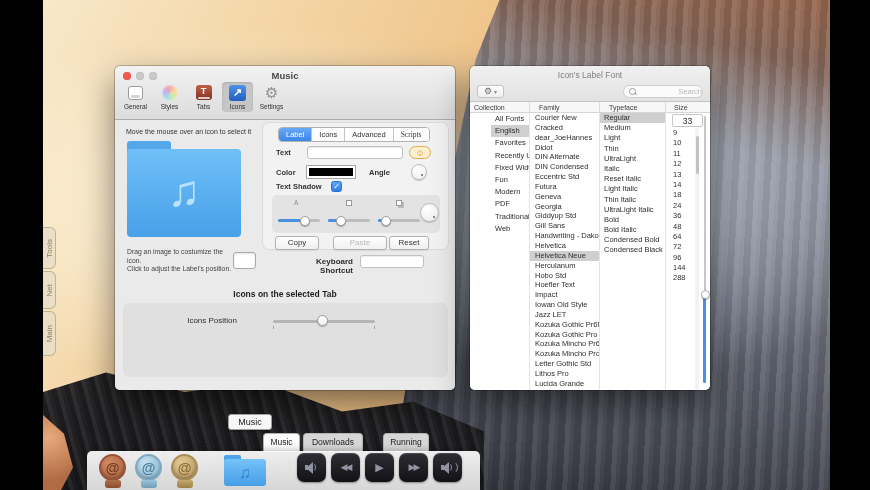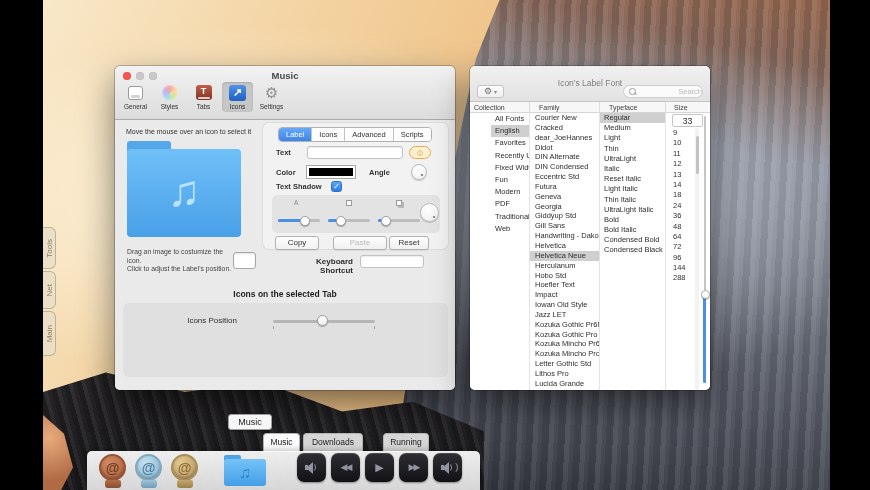--- a/index.html
+++ b/index.html
@@ -64,21 +64,21 @@
   .bigfolder .fbody{position:absolute;left:0;top:8px;right:0;bottom:0;border-radius:4px;
     background:linear-gradient(180deg,#70c0f8,#48a0e8);display:flex;align-items:center;justify-content:center;}
   .bigfolder .fnote{font-size:44px;color:#b9e2fc;margin-top:-4px;}
 
   .draghint{position:absolute;left:12px;top:127px;width:106px;font-size:6.8px;line-height:8.5px;color:#444;}
   .imgwell{position:absolute;left:118px;top:131px;width:23px;height:17px;background:#fff;border:1px solid #a8a8a8;border-radius:3px;box-shadow:inset 0 1px 2px rgba(0,0,0,.12);}
 
   .rpanel{position:absolute;left:148px;top:2px;width:185px;height:126px;background:#f2f2f2;border-radius:6px;box-shadow:0 0 0 1px rgba(0,0,0,.06);}
   .segmented{position:absolute;left:15px;top:4px;height:15px;display:flex;border:1px solid #b2b2b2;border-radius:4px;overflow:hidden;background:#fff;}
   .seg{padding:0 7px;font-size:7.5px;line-height:13px;color:#333;border-right:1px solid #c4c4c4;background:#fdfdfd;}
-  .seg:last-child{border-right:none;}
+  .seg:last-child{border-right:none;font-family:Liberation Serif, serif;}
   .seg.selected{background:linear-gradient(180deg,#68a9f6,#3c85e9);color:#fff;}
 
   .flabel{position:absolute;font-size:7.5px;color:#333;font-weight:bold;}
   .tfield{position:absolute;background:#fff;border:1px solid #c1c1c1;border-radius:3px;box-shadow:inset 0 1px 1px rgba(0,0,0,.08);}
   .smiley{position:absolute;left:146px;top:23px;width:22px;height:13px;border-radius:7px;background:#fdf0d0;border:1px solid #e2ab52;
     text-align:center;line-height:12px;font-size:9px;color:#e8922a;}
   .swatch{position:absolute;left:44px;top:43px;width:48px;height:12px;background:#000;border:2px solid #fff;box-shadow:0 0 0 1px #a5a5a5;}
   .dial{position:absolute;border-radius:50%;background:radial-gradient(circle at 40% 30%,#ffffff,#ececec);border:1px solid #bdbdbd;box-shadow:0 1px 1px rgba(0,0,0,.2);}
   .dial::after{content:"";position:absolute;width:2.5px;height:2.5px;border-radius:50%;background:#6a6a6a;right:3px;bottom:3px;}
   .dial.small{left:148px;top:41px;width:16px;height:16px;}
@@ -108,21 +108,21 @@
   .hsl{position:absolute;left:150px;top:0;width:102px;height:12px;}
   .hsl .track{position:absolute;left:0;right:0;top:5px;height:2.5px;border-radius:2px;background:#b5b5b5;}
   .hsl .track::before,.hsl .track::after{content:"";position:absolute;top:6px;width:1px;height:3px;background:#a2a2a2;}
   .hsl .track::before{left:0;} .hsl .track::after{right:0;}
   .hsl .thumb{position:absolute;top:0px;width:11px;height:11px;margin-left:-5.5px;border-radius:50% 50% 50% 50%;background:linear-gradient(180deg,#ffffff,#eef0f2);border:1px solid #9c9c9c;box-shadow:0 1px 1px rgba(0,0,0,.25);}
 
   
   .fontpanel{left:470px;top:66px;width:240px;height:324px;background:#fff;}
   .fontpanel .header{position:absolute;left:0;top:0;right:0;height:36px;background:linear-gradient(180deg,#f0f0f0,#e2e2e2);
     border-bottom:1px solid #c4c4c4;border-radius:5px 5px 0 0;}
-  .fontpanel .wtitle{padding-top:12px;font-size:8.5px;color:#7f7f7f;}
+  .fontpanel .wtitle{padding-top:4px;font-size:8.5px;color:#7f7f7f;}
   .gearbtn{position:absolute;left:7px;top:19px;width:27px;height:13px;border:1px solid #c3c3c3;border-radius:3px;
     background:linear-gradient(180deg,#fdfdfd,#f0f0f0);display:flex;align-items:center;justify-content:center;gap:2px;}
   .gearbtn .g{font-size:9px;color:#6b6b6b;line-height:11px;}
   .gearbtn .c{font-size:6px;color:#8a8a8a;}
   .searchfield{position:absolute;right:7px;top:19px;width:80px;height:13px;border:1px solid #cdcdcd;border-radius:7px;
     background:#fbfbfb;display:flex;align-items:center;padding-left:5px;gap:3px;}
   .mag{position:relative;width:7px;height:7px;}
   .mag::before{content:"";position:absolute;left:0;top:0;width:4.5px;height:4.5px;border:1px solid #9f9f9f;border-radius:50%;}
   .mag::after{content:"";position:absolute;left:4.6px;top:4.6px;width:2.6px;height:1px;background:#9f9f9f;transform:rotate(45deg);}
   .searchtext{font-size:7.5px;color:#b9b9b9;margin-left:40px;}

